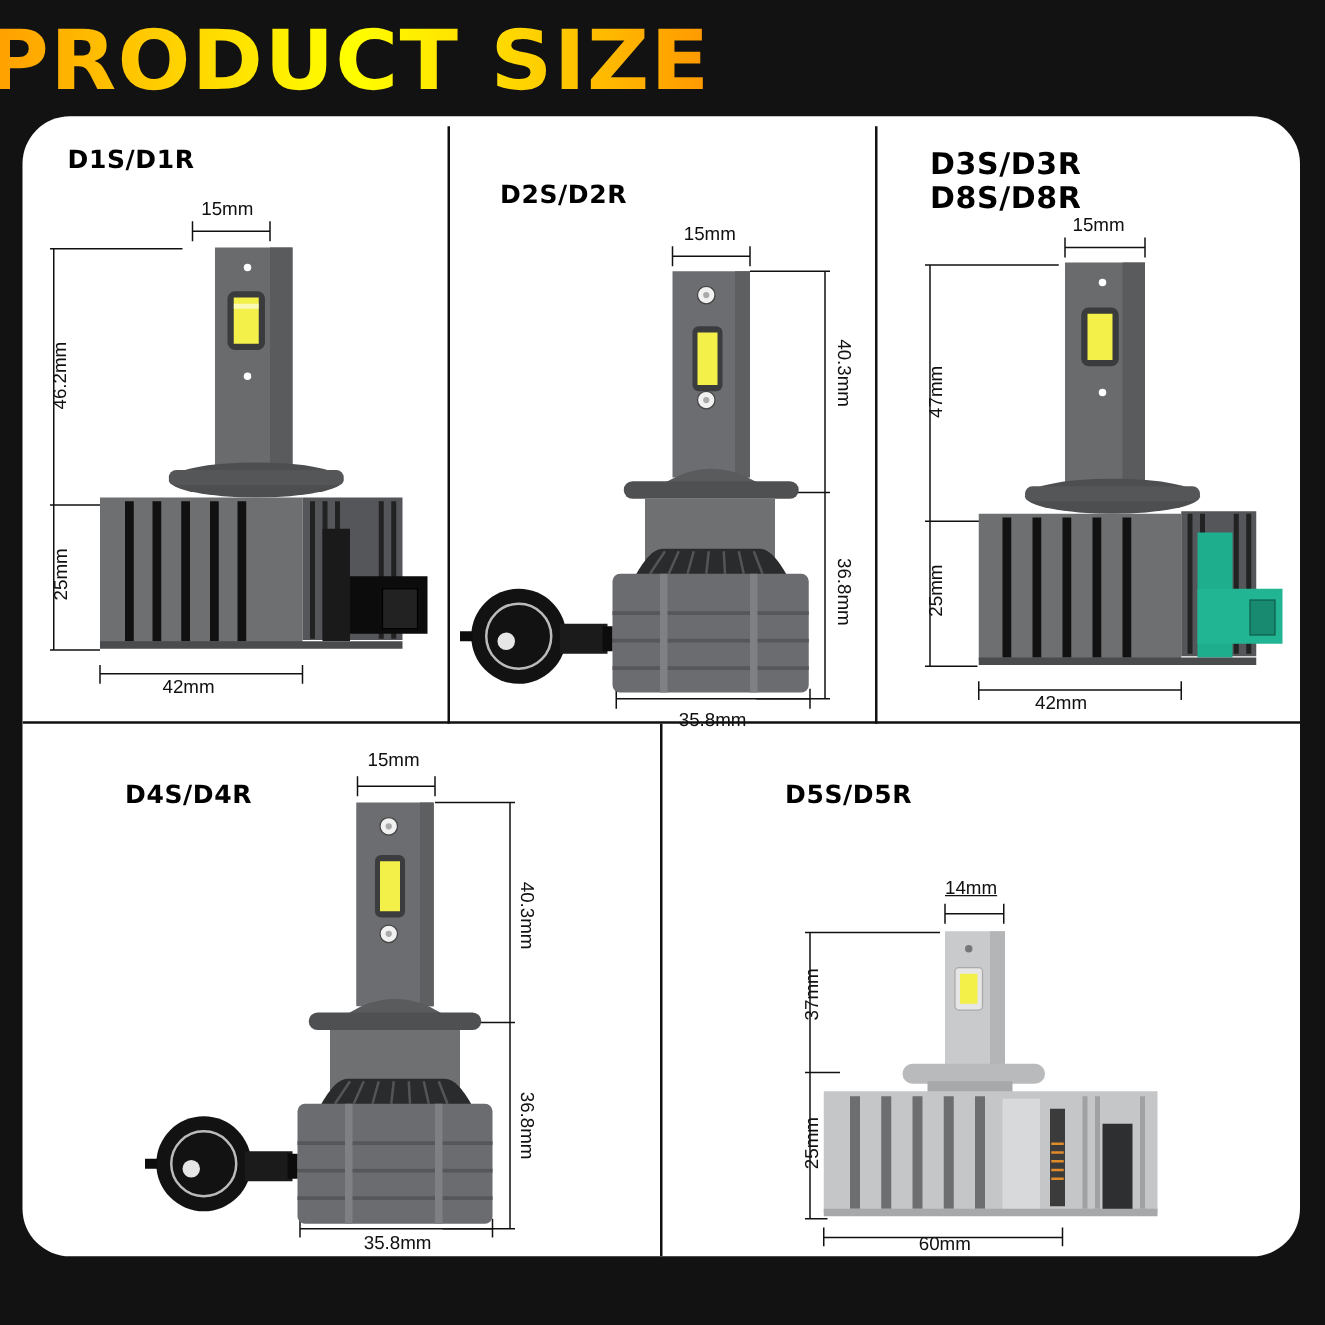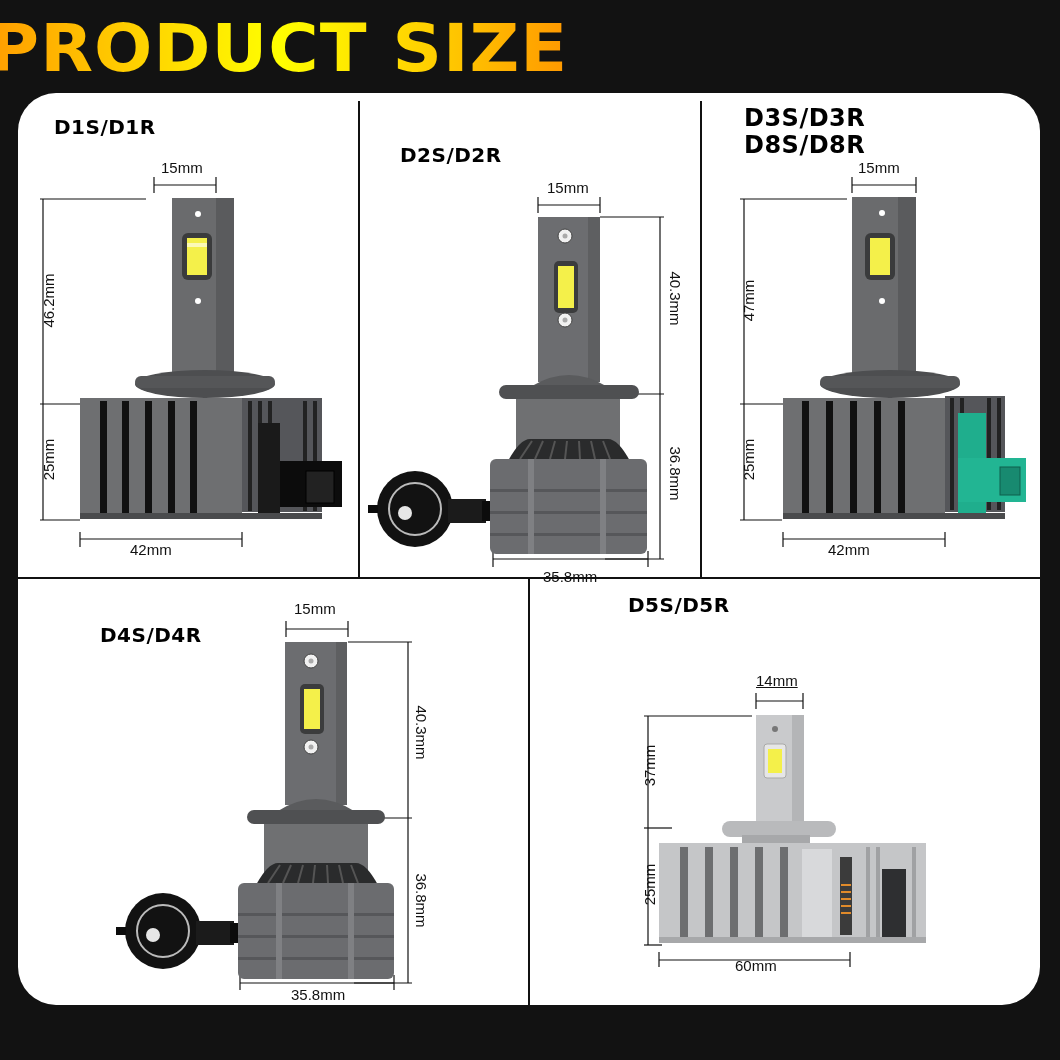--- a/index.html
+++ b/index.html
@@ -143,21 +143,21 @@
       <rect x="88" y="378" width="38" height="24" fill="#1b1b1b"></rect>
       <rect x="122" y="380" width="8" height="20" fill="#0c0c0c"></rect>
       <rect x="8" y="384" width="10" height="8" fill="#0c0c0c"></rect>
     </svg>
     <div class="dim" style="left:187px; top:58px;">15mm</div>
     <div class="dim v90" style="left:288px; top:169px;">40.3mm</div>
     <div class="dim v90" style="left:288px; top:344px;">36.8mm</div>
     <div class="dim" style="left:183px; top:447px;">35.8mm</div>
   </div>
 
-  <div class="cell" style="left:684px; top:0; width:282px; height:484px;">
+  <div class="cell" style="left:684px; top:13px; width:282px; height:484px;">
     <div class="model small" style="left:42px; top:12px;">D3S/D3R</div>
     <div class="model small" style="left:42px; top:39px;">D8S/D8R</div>
     <svg width="338" height="484" style="left:0;top:0;">
       <g stroke="#111" stroke-width="1.2" fill="none">
         <line x1="150" y1="92" x2="214" y2="92"></line>
           <line x1="150" y1="84" x2="150" y2="100"></line>
           <line x1="214" y1="84" x2="214" y2="100"></line>
         <line x1="38" y1="106" x2="145" y2="106"></line>
           <line x1="42" y1="106" x2="42" y2="427"></line>
         <line x1="38" y1="311" x2="85" y2="311"></line>
@@ -251,21 +251,21 @@
       <rect x="178" y="342" width="38" height="24" fill="#1b1b1b"></rect>
       <rect x="212" y="344" width="8" height="20" fill="#0c0c0c"></rect>
       <rect x="98" y="348" width="10" height="8" fill="#0c0c0c"></rect>
     </svg>
     <div class="dim" style="left:276px; top:21px;">15mm</div>
     <div class="dim v90" style="left:376px; top:145px;">40.3mm</div>
     <div class="dim v90" style="left:376px; top:313px;">36.8mm</div>
     <div class="dim" style="left:273px; top:407px;">35.8mm</div>
   </div>
 
-  <div class="cell" style="left:512px; top:456px; width:510px; height:426px;">
+  <div class="cell" style="left:512px; top:486px; width:510px; height:426px;">
     <div class="model" style="left:98px; top:40px;">D5S/D5R</div>
     <svg width="510" height="426" style="left:0;top:0;">
       <g stroke="#111" stroke-width="1.2" fill="none">
         <line x1="226" y1="152" x2="273" y2="152"></line>
           <line x1="226" y1="144" x2="226" y2="160"></line>
           <line x1="273" y1="144" x2="273" y2="160"></line>
         <line x1="114" y1="167" x2="222" y2="167"></line>
           <line x1="118" y1="167" x2="118" y2="396"></line>
         <line x1="114" y1="279" x2="142" y2="279"></line>
           <line x1="114" y1="396" x2="132" y2="396"></line>

